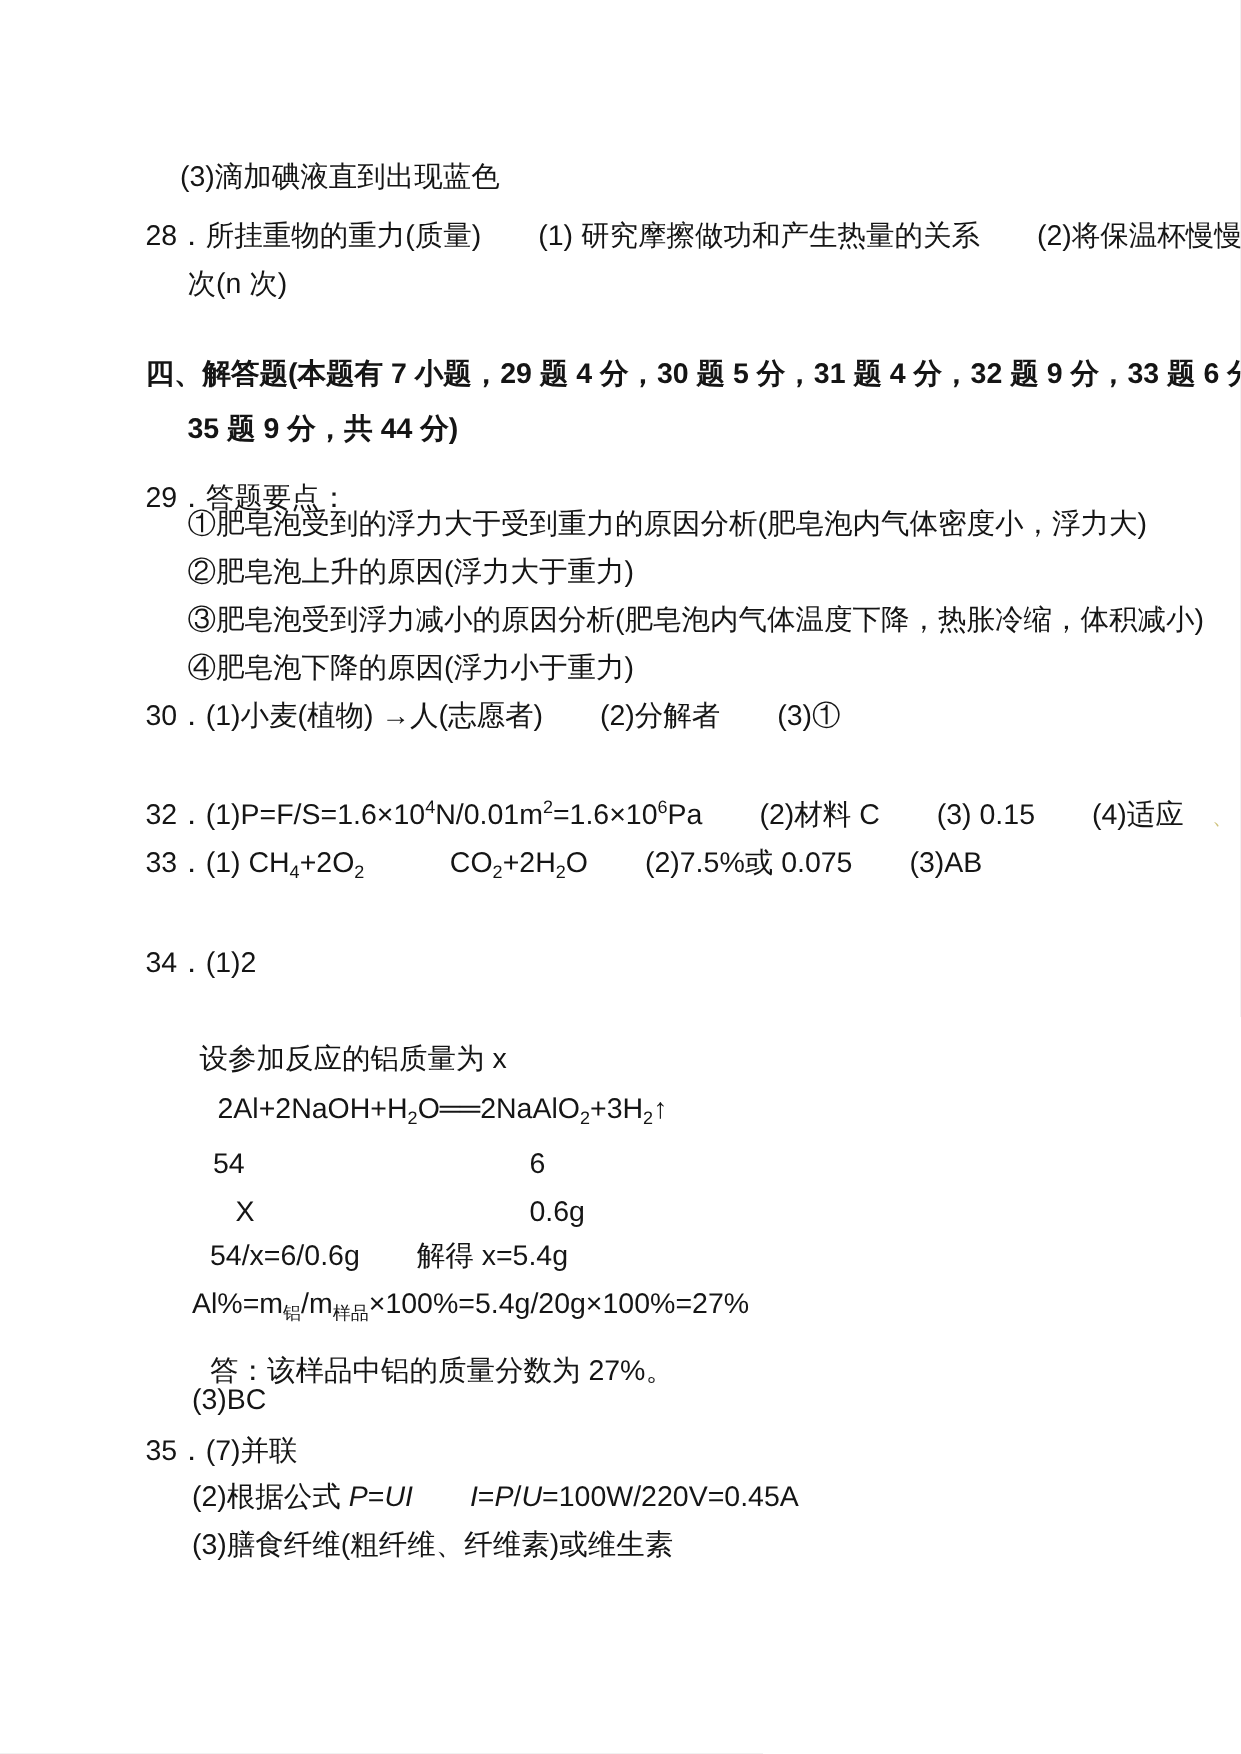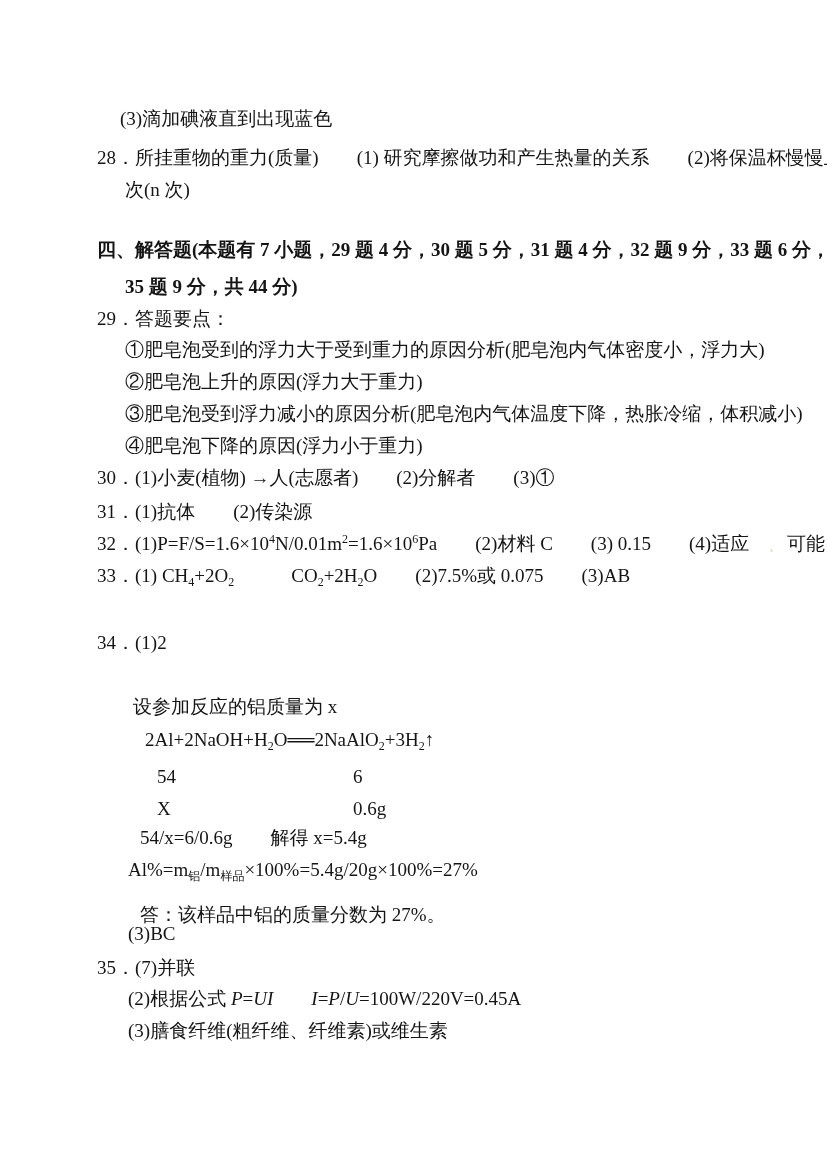--- a/index.html
+++ b/index.html
@@ -3,21 +3,21 @@
 <meta charset="utf-8">
 <style>
   html,body{margin:0;padding:0;background:#e8e8e8;}
   .page{
     position:relative;
     width:827px;
     height:1169px;
     background:#ffffff;
     margin:0 auto;
     overflow:hidden;
-    font-family:Liberation Serif, serif;
+    font-family:Liberation Sans, sans-serif;
     font-size:19px;
     color:#151515;
   }
   .ln{
     position:absolute;
     white-space:pre;
     line-height:24px;
   }
   .b{font-weight:bold;}
   .ln sub{font-size:12px;vertical-align:-4px;line-height:0;}
@@ -29,36 +29,35 @@
 <body>
 
 <div class="page">
   <div class="ln" style="left:120px;top:107px">(3)滴加碘液直到出现蓝色</div>
   <div class="ln" style="left:97px;top:146px">28．所挂重物的重力(质量)　　(1) 研究摩擦做功和产生热量的关系　　(2)将保温杯慢慢上下翻转多</div>
   <div class="ln" style="left:125px;top:178px">次(n 次)</div>
 
   <div class="ln b" style="left:97px;top:238px">四、解答题(本题有 7 小题，29 题 4 分，30 题 5 分，31 题 4 分，32 题 9 分，33 题 6 分，34 题 7 分，</div>
   <div class="ln b" style="left:125px;top:275px">35 题 9 分，共 44 分)</div>
 
-  <div class="ln" style="left:97px;top:307px">29．答题要点：</div>
+  <div class="ln" style="left:97px;top:321px">29．答题要点：</div>
   <div class="ln" style="left:125px;top:338px">①肥皂泡受到的浮力大于受到重力的原因分析(肥皂泡内气体密度小，浮力大)</div>
   <div class="ln" style="left:125px;top:370px">②肥皂泡上升的原因(浮力大于重力)</div>
   <div class="ln" style="left:125px;top:434px">④肥皂泡下降的原因(浮力小于重力)</div>
   <div class="ln" style="left:125px;top:402px">③肥皂泡受到浮力减小的原因分析(肥皂泡内气体温度下降，热胀冷缩，体积减小)</div>
 
   <div class="ln" style="left:97px;top:466px">30．(1)小麦(植物) →人(志愿者)　　(2)分解者　　(3)①</div>
-  <div class="ln" style="left:97px;top:500px">31．(1)抗体　　(2)传染源</div>
   <div class="ln" style="left:97px;top:532px"><span>32．(1)P=F/S=1.6×10</span><sup>4</sup><span>N/0.01m</span><sup>2</sup><span>=1.6×10</span><sup>6</sup><span>Pa　　(2)材料 C　　(3) 0.15　　(4)适应　</span><span class="faint">、</span><span> 可能</span></div>
   <div class="ln" style="left:97px;top:564px"><span>33．(1) CH</span><sub>4</sub><span>+2O</span><sub>2</sub><span>　　　CO</span><sub>2</sub><span>+2H</span><sub>2</sub><span>O　　(2)7.5%或 0.075　　(3)AB</span></div>
 
   <div class="ln" style="left:97px;top:631px">34．(1)2</div>
   <div class="ln" style="left:133px;top:695px">设参加反应的铝质量为 x</div>
   <div class="ln" style="left:145px;top:728px"><span>2Al+2NaOH+H</span><sub>2</sub><span>O══2NaAlO</span><sub>2</sub><span>+3H</span><sub>2</sub><span>↑</span></div>
 
-  <div class="ln" style="left:157px;top:765px">54</div>
+  <div class="ln" style="left:142px;top:765px">54</div>
   <div class="ln" style="left:353px;top:765px">6</div>
   <div class="ln" style="left:157px;top:797px">X</div>
   <div class="ln" style="left:353px;top:797px">0.6g</div>
 
   <div class="ln" style="left:140px;top:826px">54/x=6/0.6g　　解得 x=5.4g</div>
   <div class="ln" style="left:128px;top:858px"><span>Al%=m</span><sub>铝</sub><span>/m</span><sub>样品</sub><span>×100%=5.4g/20g×100%=27%</span></div>
   <div class="ln" style="left:140px;top:903px">答：该样品中铝的质量分数为 27%。</div>
   <div class="ln" style="left:128px;top:922px">(3)BC</div>
 
   <div class="ln" style="left:97px;top:956px">35．(7)并联</div>

